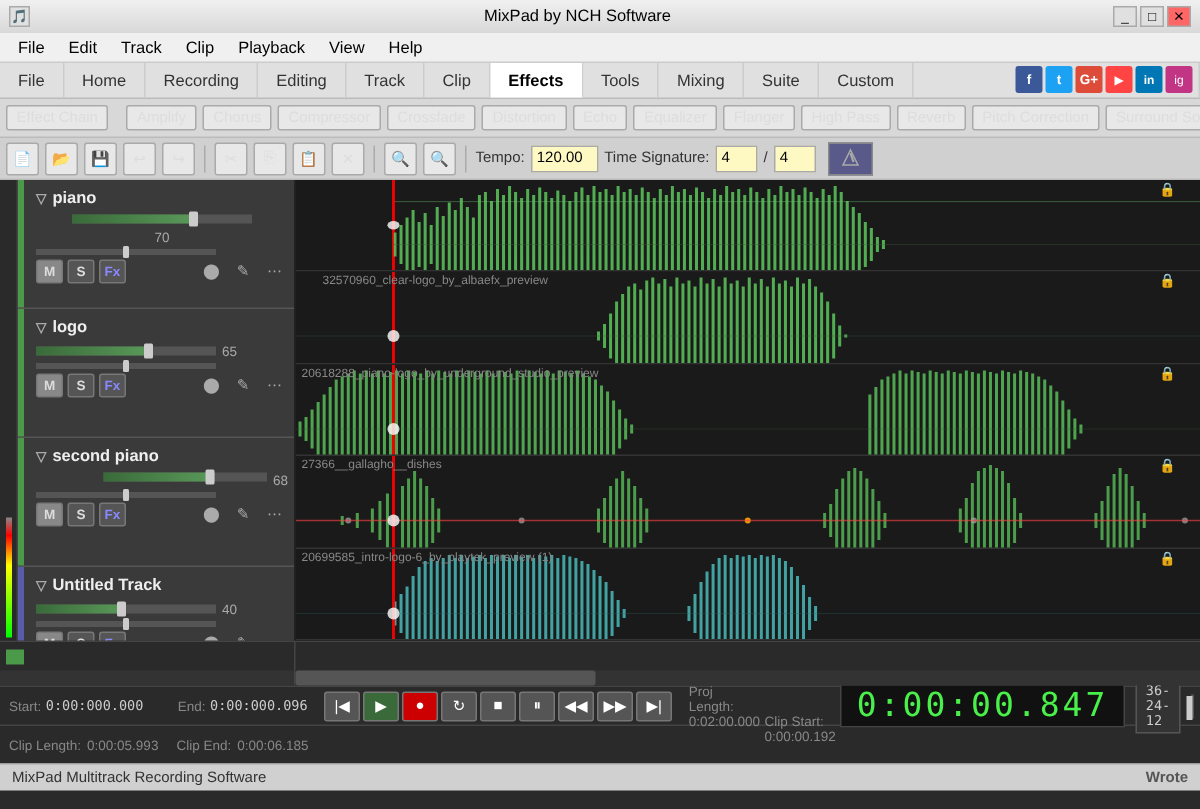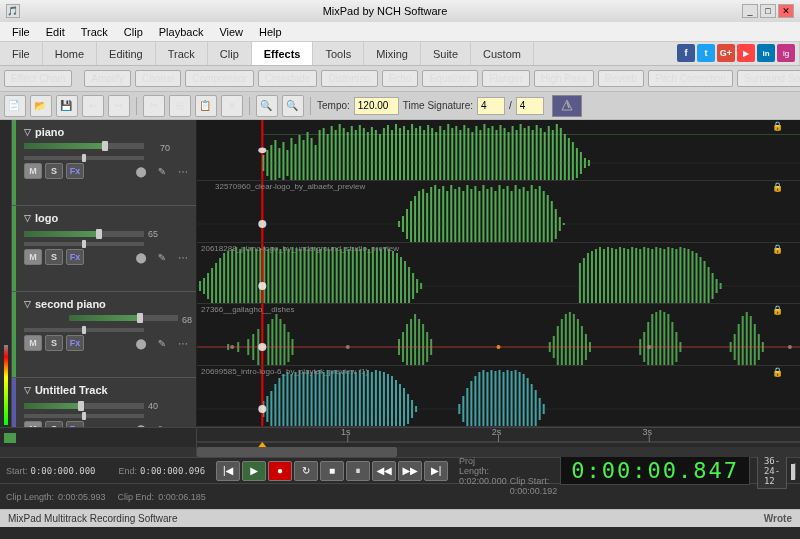--- a/index.html
+++ b/index.html
@@ -79,20 +79,21 @@
   <div class="menu-item">Track</div>
   <div class="menu-item">Clip</div>
   <div class="menu-item">Playback</div>
   <div class="menu-item">View</div>
   <div class="menu-item">Help</div>
 </div>
 
 <div id="tabbar">
   <div class="tab">File</div>
   <div class="tab">Home</div>
+  <div class="tab">Recording</div>
   <div class="tab">Editing</div>
   <div class="tab">Track</div>
   <div class="tab">Clip</div>
   <div class="tab active">Effects</div>
   <div class="tab">Tools</div>
   <div class="tab">Mixing</div>
   <div class="tab">Suite</div>
   <div class="tab">Custom</div>
   <div style="flex:1;border-right:1px solid #ccc;position:relative;">
 
@@ -162,21 +163,21 @@
 
   <div id="track-panel">
 
     <div class="track-header" style="background:#3a3a3a;">
       <div style="position:absolute;left:0;top:0;width:4px;height:100%;background:#4a9a4a;"></div>
       <div style="padding-left:8px;">
         <div class="track-name">
           <span style="color:#aaa;font-size:9px;">▽</span>
           <span class="track-name-text">piano</span>
         </div>
-        <div style="display:flex;align-items:flex-start;gap:16px;margin:3px 0;">
+        <div style="display:flex;align-items:center;gap:4px;margin:3px 0;flex-direction:column;">
           <div style="width:120px;height:6px;background:#555;position:relative;cursor:pointer;">
             <div style="width:70%;height:6px;background:linear-gradient(to right,#3a6a3a,#5a9a5a);"></div>
             <div style="position:absolute;right:30%;top:-2px;width:6px;height:10px;background:#ccc;border-radius:1px;"></div>
           </div>
           <span style="font-size:9px;color:#aaa;">70</span>
         </div>
         <div style="display:flex;align-items:center;gap:2px;margin:3px 0;">
           <div style="width:120px;height:4px;background:#555;position:relative;cursor:pointer;">
             <div style="position:absolute;left:48%;top:-2px;width:4px;height:8px;background:#ccc;border-radius:1px;"></div>
           </div>
@@ -720,37 +721,20 @@
         <circle cx="65" cy="43" r="4" fill="white" opacity="0.8"></circle>
       </svg>
     </div>
   </div>
 </div>
 
 <div style="display:flex;height:20px;background:#2a2a2a;border-top:1px solid #444;">
   <div style="width:197px;background:#2a2a2a;border-right:1px solid #444;display:flex;align-items:center;padding:0 4px;">
     <div style="width:12px;height:10px;background:#4a9a4a;margin-right:4px;"></div>
   </div>
-  <div style="flex:1;position:relative;background:#2a2a2a;">
-
-    <div style="position:absolute;left:0;top:0;width:100%;height:100%;display:flex;align-items:flex-end;">
-      <svg width="100%" height="20" viewBox="0 0 600 20" preserveAspectRatio="none">
-        <line x1="0" y1="15" x2="600" y2="15" stroke="#555" stroke-width="1"></line>
-
-        <line x1="150" y1="8" x2="150" y2="15" stroke="#777" stroke-width="1"></line>
-        <text x="148" y="8" fill="#999" font-size="9" text-anchor="middle">1s</text>
-        <line x1="300" y1="8" x2="300" y2="15" stroke="#777" stroke-width="1"></line>
-        <text x="298" y="8" fill="#999" font-size="9" text-anchor="middle">2s</text>
-        <line x1="450" y1="8" x2="450" y2="15" stroke="#777" stroke-width="1"></line>
-        <text x="448" y="8" fill="#999" font-size="9" text-anchor="middle">3s</text>
-
-        <polygon points="65,15 61,20 69,20" fill="orange"></polygon>
-      </svg>
-    </div>
-  </div>
 </div>
 
 <div style="display:flex;height:10px;background:#333;">
   <div style="width:197px;background:#333;border-right:1px solid #444;"></div>
   <div style="flex:1;background:#333;position:relative;">
     <div style="position:absolute;left:0;top:0;width:200px;height:10px;background:#555;border-radius:2px;"></div>
   </div>
 </div>
 
 <div id="transport" style="height:26px;background:#2a2a2a;border-top:1px solid #444;display:flex;align-items:center;padding:2px 6px;gap:3px;">

